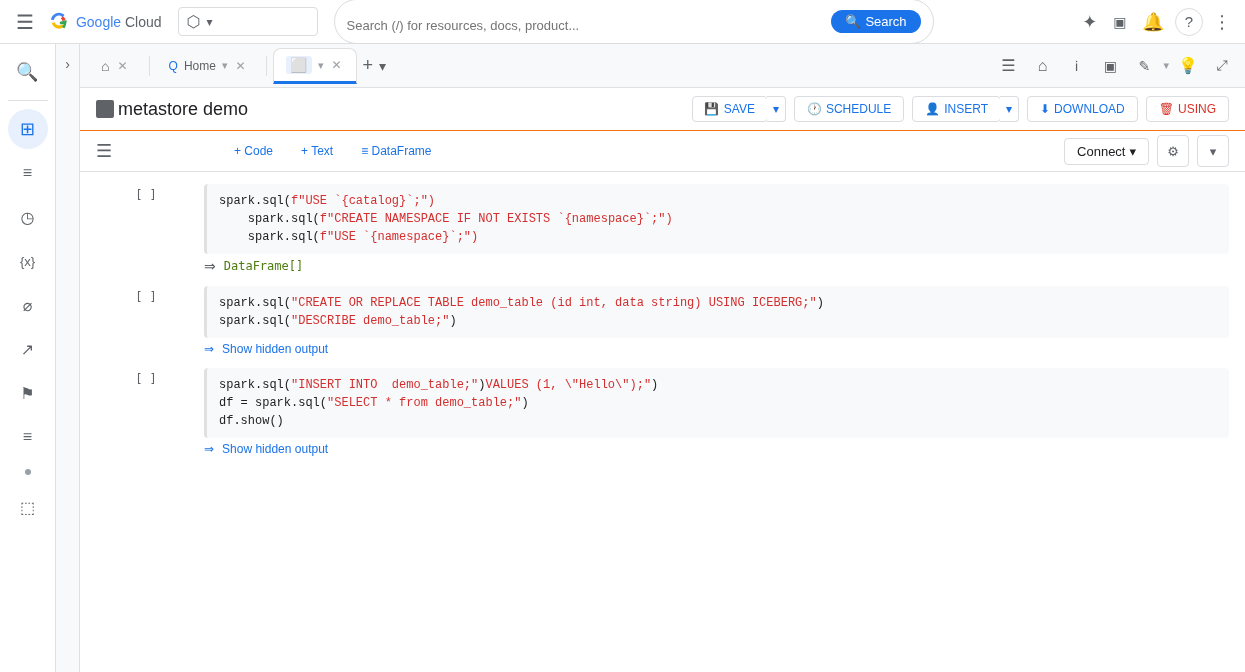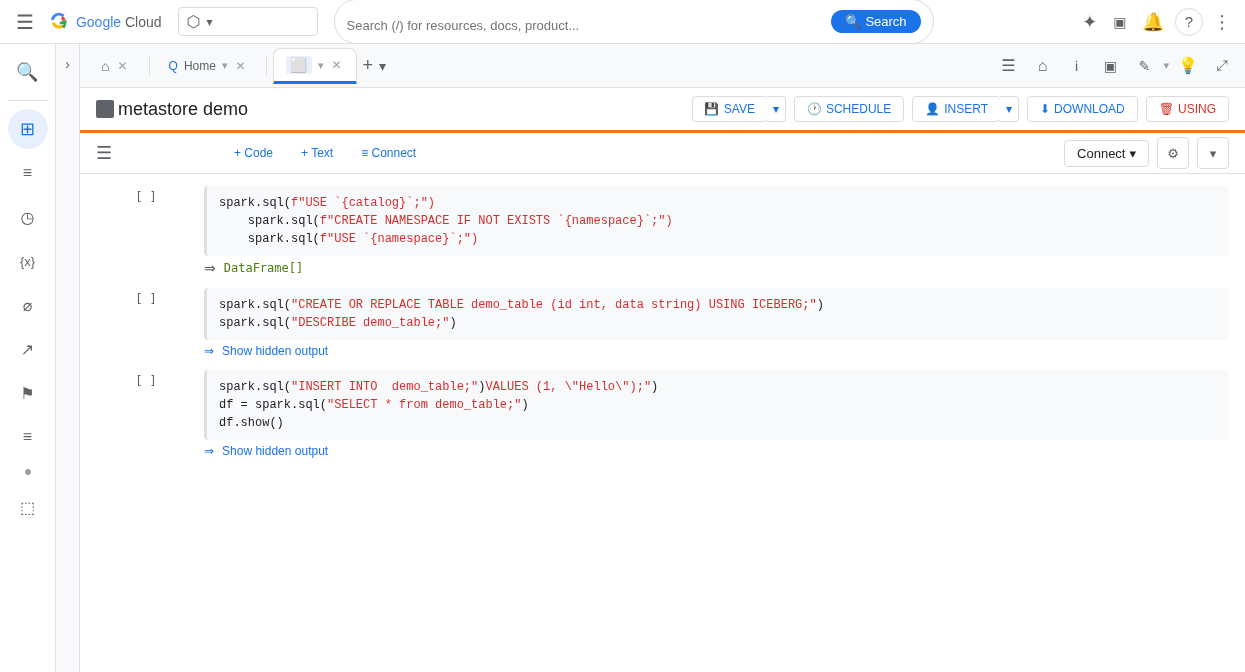--- a/index.html
+++ b/index.html
@@ -75,21 +75,21 @@
     .tab-separator { width: 1px; height: 20px; background: #e0e0e0; margin: 0 4px; }
     .tab-right-icons { margin-left: auto; display: flex; align-items: center; gap: 4px; }
     .tab-right-icon { width: 30px; height: 30px; display: flex; align-items: center; justify-content: center; cursor: pointer; color: #5f6368; border-radius: 4px; font-size: 16px; }
 
     
     .notebook-area { flex: 1; display: flex; flex-direction: column; overflow: hidden; }
 
     
     .notebook-header {
       display: flex; align-items: center; padding: 8px 16px;
-      border-bottom: 3px solid #f97316; gap: 12px; justify-content: space-between;
+      border-bottom: 1px solid #f97316; gap: 12px; justify-content: space-between;
     }
     .notebook-title { font-size: 18px; color: #202124; font-weight: 500; }
     .notebook-actions { display: flex; align-items: center; gap: 8px; margin-left: auto; }
     .nb-btn {
       display: flex; align-items: center; gap: 4px; border: 1px solid #dadce0;
       border-radius: 4px; padding: 5px 12px; cursor: pointer; font-size: 12px; color: #1a73e8;
       background: #fff; white-space: nowrap;
     }
     .nb-btn-danger { color: #d93025; border-color: #dadce0; }
     .nb-btn-dropdown { padding: 5px 6px; border-left: none; border-radius: 0 4px 4px 0; margin-left: -1px; }
@@ -310,21 +310,21 @@
         <div style="display:flex; align-items:center; gap:2px; width:120px;">
           <div style="font-size:18px; color:#5f6368; margin-right:8px;">☰</div>
         </div>
         <button class="toolbar-btn">
           <span>+ Code</span>
         </button>
         <button class="toolbar-btn">
           <span>+ Text</span>
         </button>
         <button class="toolbar-btn">
-          <span>≡ Connect</span>
+          <span>≡ DataFrame</span>
         </button>
 
         <div class="toolbar-right">
           <div class="connect-btn">
             <span>Connect</span>
             <span>▾</span>
           </div>
           <div class="gear-btn">⚙</div>
           <div class="expand-btn">▾</div>
         </div>

